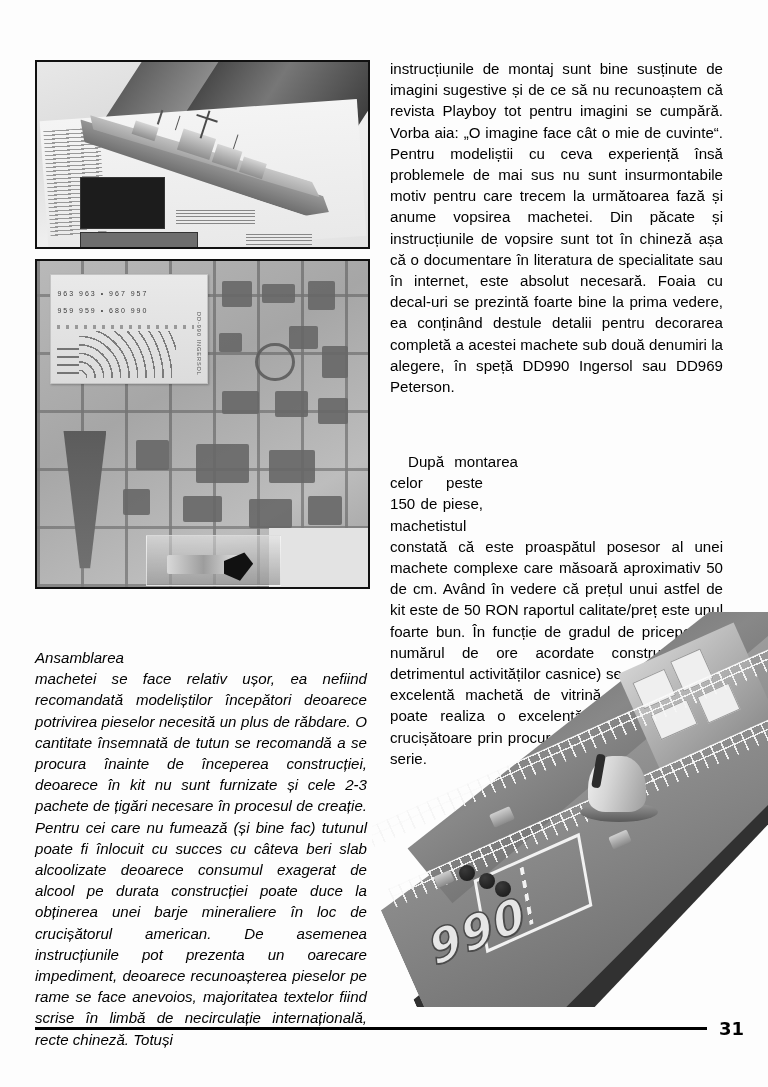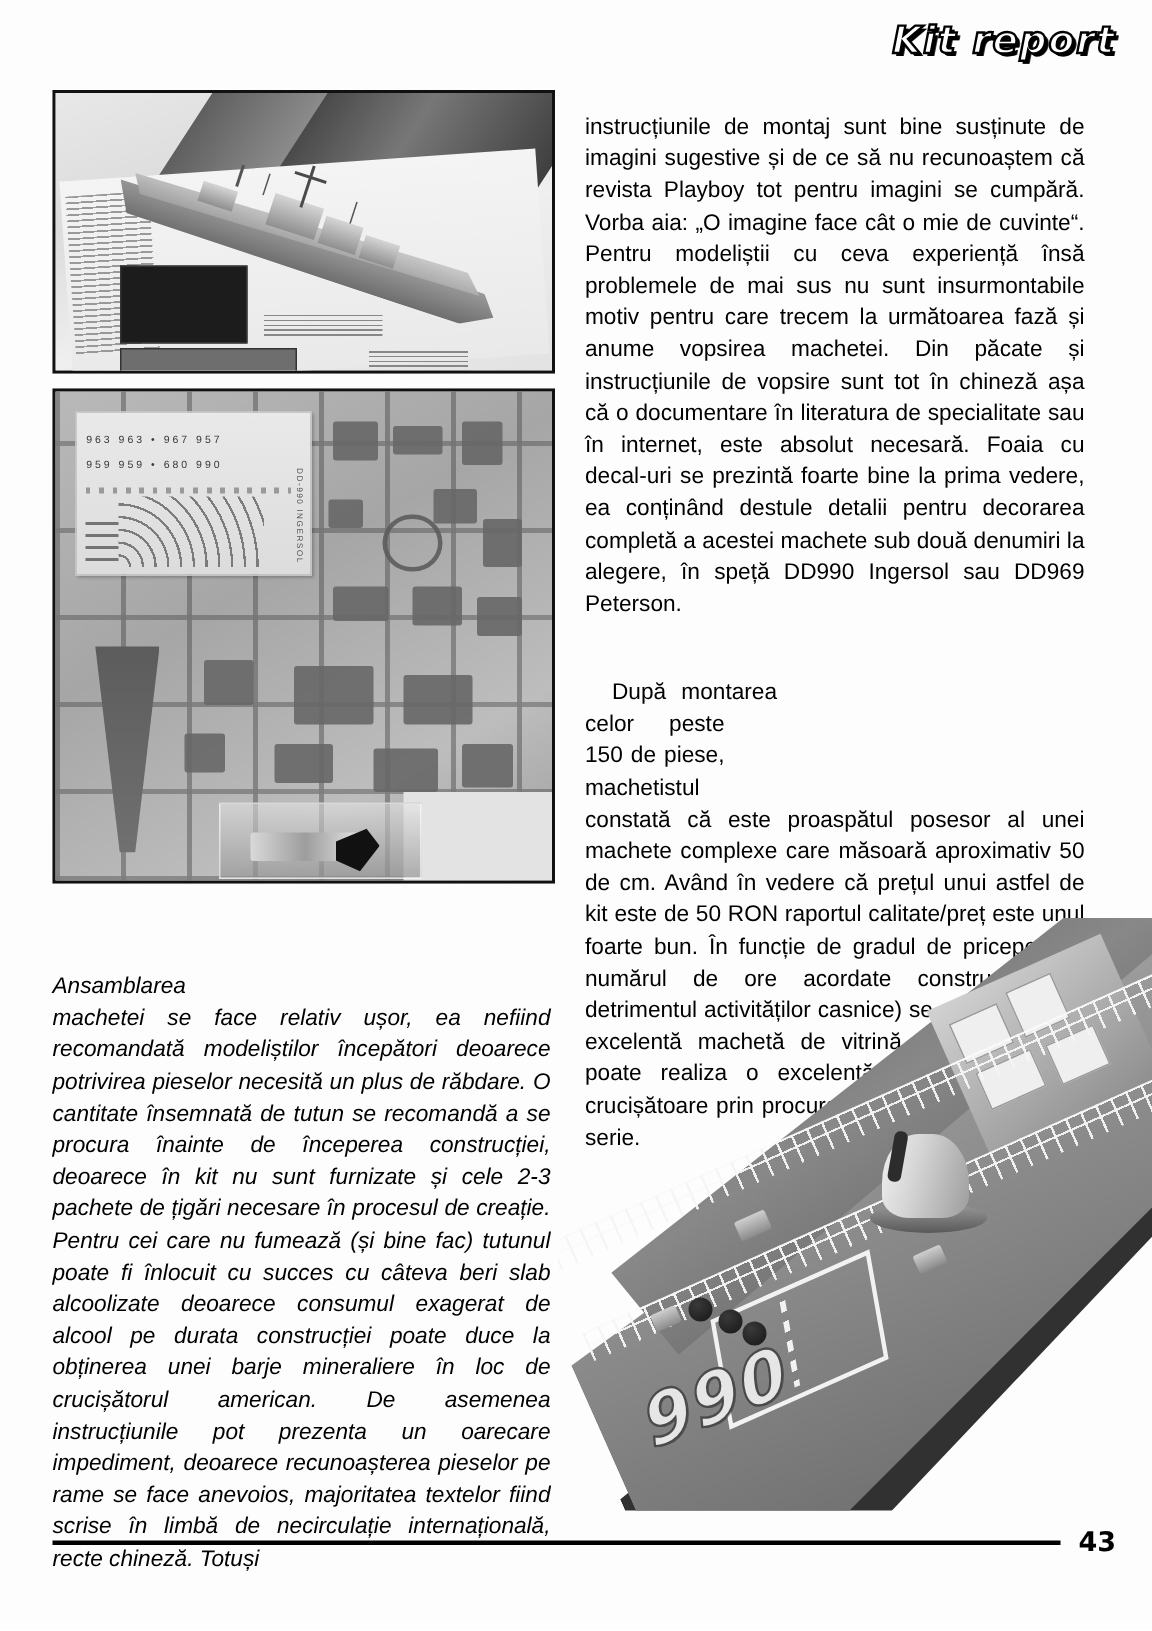--- a/index.html
+++ b/index.html
@@ -53,21 +53,21 @@
   .col p.indent { text-indent: 18px; }
 
   #left-col {
     left: 35px;
     top: 626px;
     width: 332px;
     font-style: italic;
   }
   #right-col-top {
     left: 390px;
-    top: 74px;
+    top: 58px;
     width: 333px;
   }
   #right-col-bottom {
     left: 390px;
     top: 430px;
     width: 333px;
   }
 
   
   .ship-float {
@@ -499,21 +499,20 @@
     font-weight: bold;
     font-size: 18px;
     color: #000;
   }
 </style>
 </head>
 <body>
 
 <div class="page">
 
-  <div class="kit-report-header">Kit report</div>
 
   <div class="photo" id="photo-model-on-book">
     <div class="photo-inner">
       <div class="bk-bg"></div>
       <div class="bk-tube"></div>
       <div class="bk-tube two"></div>
       <div class="bk-page"></div>
       <div class="bk-col-text"></div>
       <div class="bk-inset a"></div>
       <div class="bk-inset b"></div>
@@ -640,16 +639,16 @@
       <div class="bollard" style="left:22%;top:64%;"></div>
       <div class="bollard" style="left:27%;top:66%;"></div>
       <div class="bollard" style="left:31%;top:68%;"></div>
 
       <div class="hull-number">990</div>
     </div>
   </div>
 
   <div class="footer">
     <div class="footer-rule"></div>
-    <div class="footer-page">43</div>
+    <div class="footer-page">31</div>
   </div>
 
 </div>
 
 </body></html>

